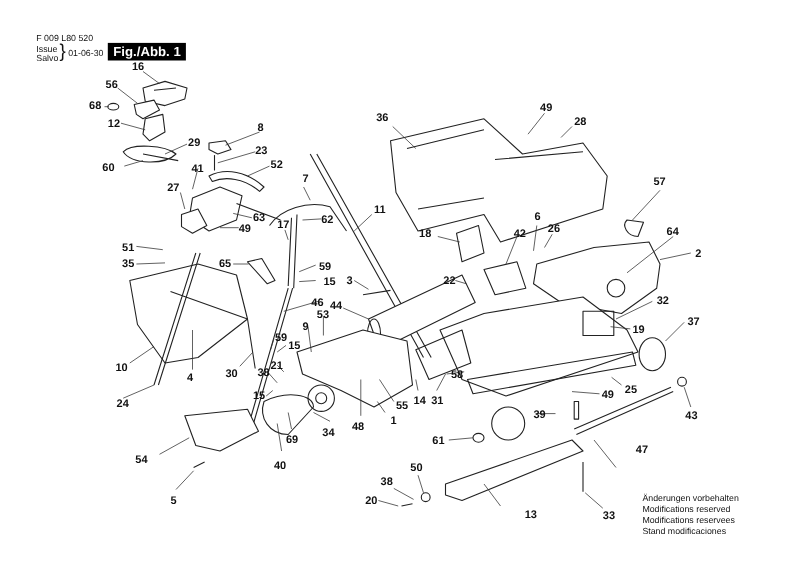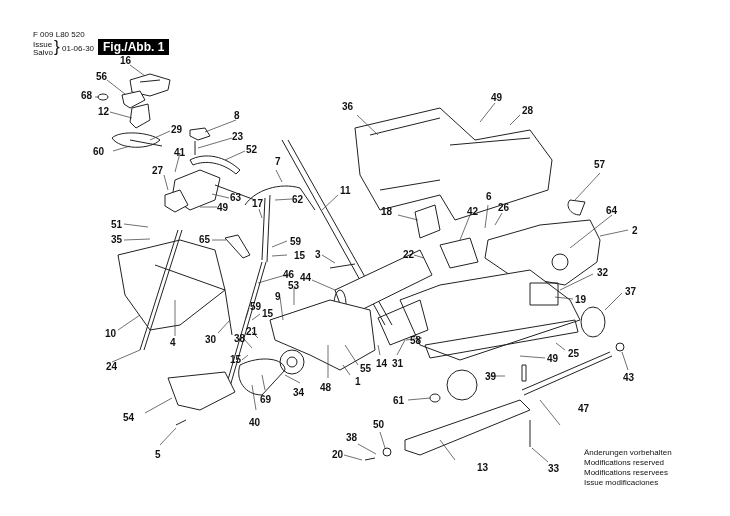--- a/index.html
+++ b/index.html
@@ -27,21 +27,21 @@
   <div>Salvo</div>
 </div>
 <div id="hdr-brace">}</div>
 <div id="hdr-date">01-06-30</div>
 <div id="hdr-fig">Fig./Abb. 1</div>
 
 <div id="notice">
   <div>Änderungen vorbehalten</div>
   <div>Modifications reserved</div>
   <div>Modifications reservees</div>
-  <div>Issue modificaciones</div>
+  <div>Stand modificaciones</div>
 </div>
 
 <svg id="diagram" width="730" height="516" viewBox="0 0 730 516" xmlns="http://www.w3.org/2000/svg">
 
   <path class="part" d="M130,80 L150,74 L170,80 L168,90 L150,96 L132,92 Z M140,82 L160,80"></path>
 
   <path class="partf" d="M122,95 L140,91 L145,100 L130,108 L124,104 Z"></path>
 
   <ellipse class="part" cx="103" cy="97" rx="5" ry="3"></ellipse>
 

